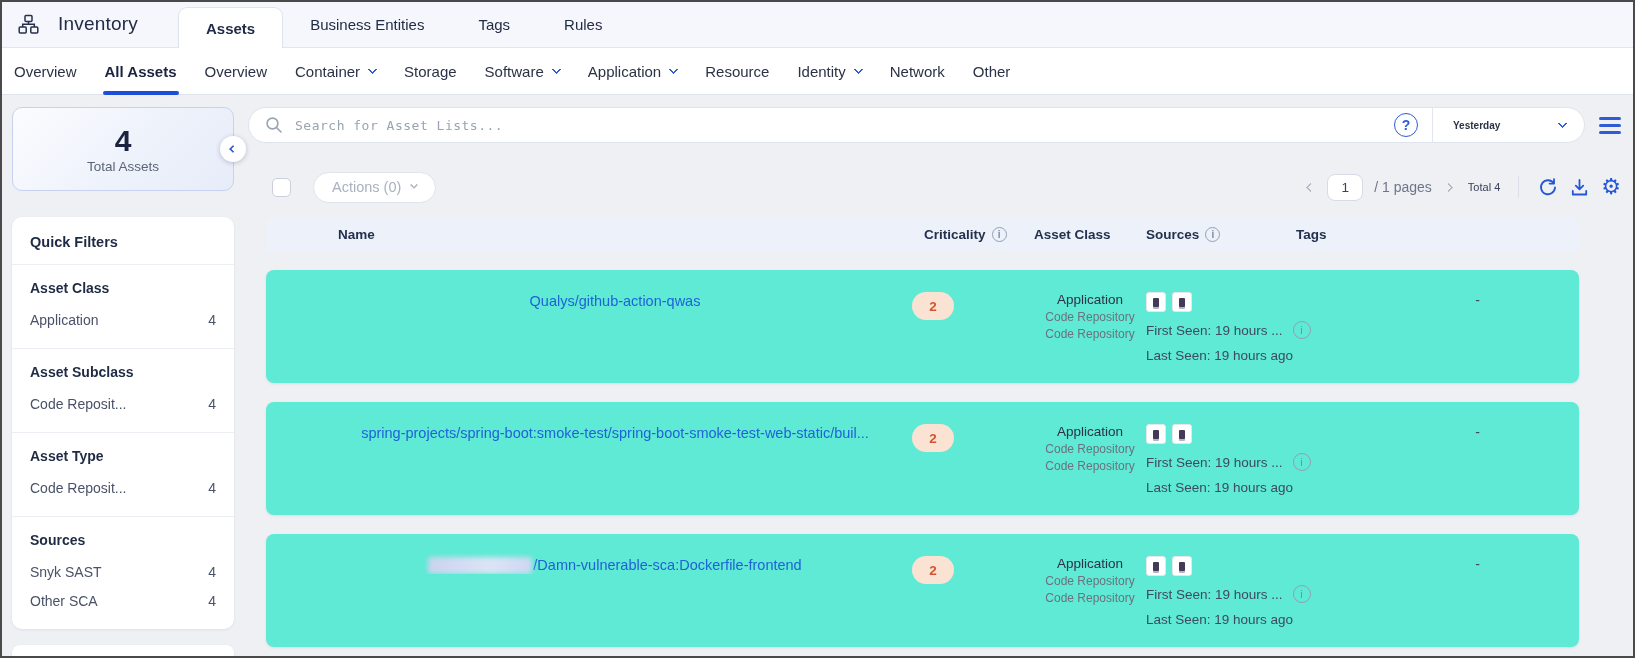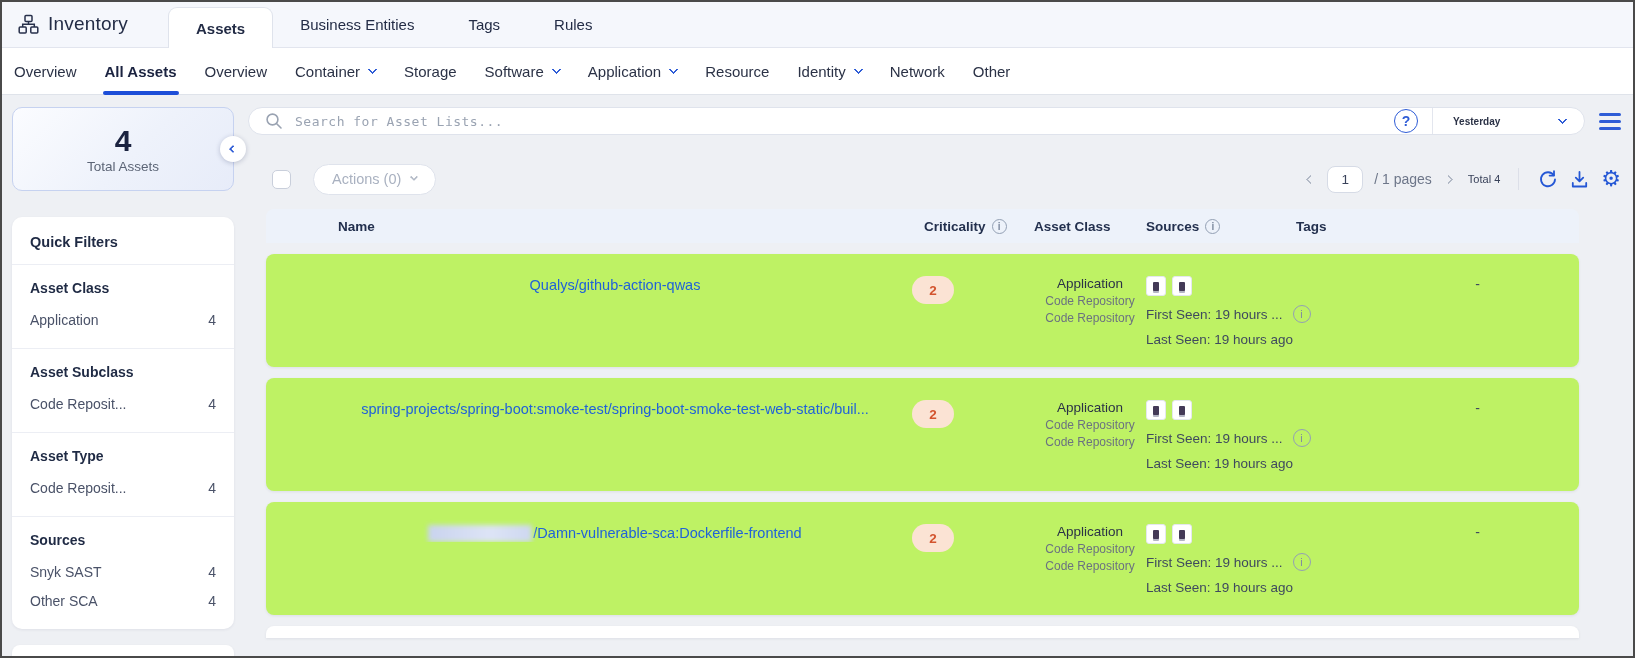--- a/index.html
+++ b/index.html
@@ -8,21 +8,21 @@
   .window {
     width:1635px; height:658px; background:#eef0f4;
     border:2px solid #4a4a4a; overflow:hidden; position:relative;
   }
 
   
   .topbar {
     height:46px; background:#f5f7fc; border-bottom:1px solid #e2e5ee;
     display:flex; align-items:flex-end; padding-left:16px;
   }
-  .app-title-wrap { display:flex; align-items:center; gap:9px; height:46px; padding-right:40px;justify-content:flex-end; }
+  .app-title-wrap { display:flex; align-items:center; gap:19px; height:46px; padding-right:40px;justify-content:flex-end; }
   .app-title { font-size:19px; color:#232c46; font-weight:500; letter-spacing:.2px; }
   .tabs { display:flex; align-items:flex-end; height:46px; }
   .tab {
     height:46px; display:flex; align-items:center; padding:0 27px;
     font-size:15px; color:#232c46; cursor:pointer; white-space:nowrap;
   }
   .tab.active {
     height:41px; background:#fff; border:1px solid #dfe3ec; border-bottom:none;
     border-radius:9px 9px 0 0; font-weight:700; margin-bottom:-1px;
   }
@@ -83,21 +83,21 @@
   .filter-count { color:#4a5268; }
   .sidebar-sliver { margin-top:16px; height:12px; background:#fff; border-radius:8px 8px 0 0;
     box-shadow:0 1px 3px rgba(25,35,70,.07); }
 
   
   .main { flex:1; margin-left:14px; min-width:0; }
 
   
   .search-row { display:flex; align-items:center; }
   .search-bar {
-    flex:1; height:28px; background:#fff; border:1px solid #dfe3ec; border-radius:18px;
+    flex:1; height:36px; background:#fff; border:1px solid #dfe3ec; border-radius:18px;
     display:flex; align-items:center; overflow:hidden;
   }
   .search-left { flex:1; display:flex; align-items:center; gap:12px; padding:0 14px 0 16px; }
   .search-input {
     flex:1; border:none; outline:none; font-family:"DejaVu Sans Mono","Liberation Mono",monospace;
     font-size:13px; color:#5a6474; letter-spacing:.5px; background:transparent;
   }
   .search-input::placeholder { color:#9aa3b2; }
   .help-icon { width:24px; height:24px; border:1.6px solid #2e5cd6; border-radius:50%;
     color:#2e5cd6; display:flex; align-items:center; justify-content:center;
@@ -136,22 +136,22 @@
   .thead { background:#edf2fa; border-radius:8px 8px 0 0; height:34px; align-items:center; }
   .th { font-size:13.5px; font-weight:700; color:#23304e; display:flex; align-items:center; gap:6px; }
   .th-name { padding-left:72px; }
   .th-crit { padding-left:12px; }
   .th-class { padding-left:10px; }
   .info-icon { display:inline-flex; align-items:center; justify-content:center; width:15px; height:15px;
     border:1px solid #93a0b4; border-radius:50%; color:#7f8ba0; font-size:10px; flex:none; cursor:pointer; }
   .info-icon::before { content:"i"; }
   .info-icon.lg { width:18px; height:18px; font-size:11px; }
 
-  .row-card { background:#bef264; border-radius:8px; box-shadow:0 1px 3px rgba(25,35,70,.08);
-    height:113px; margin-top:11px; align-items:start; }
+  .row-card { background:#5eead4; border-radius:8px; box-shadow:0 1px 3px rgba(25,35,70,.08);
+    height:113px; margin-top:19px; align-items:start; }
   .row-card:first-of-type { margin-top:14px; }
   .cell { padding-top:22px; }
   .cell-name { padding-left:72px; padding-right:20px; overflow:hidden; white-space:nowrap; }
   .asset-link { color:#2062d8; font-size:14.5px; text-decoration:none; cursor:pointer; }
   .redacted-blur { display:inline-block; vertical-align:middle; width:104px; height:17px;
     background:linear-gradient(90deg,#c9d3ee,#dde4f6 60%,#cdd7f0); border-radius:2px;
     filter:blur(2.5px); margin-right:1px; }
   .crit-pill { width:42px; height:28px; border-radius:14px; background:#fbe3d4; color:#d3542e;
     font-size:13.5px; font-weight:600; display:flex; align-items:center; justify-content:center;
     cursor:pointer; }

